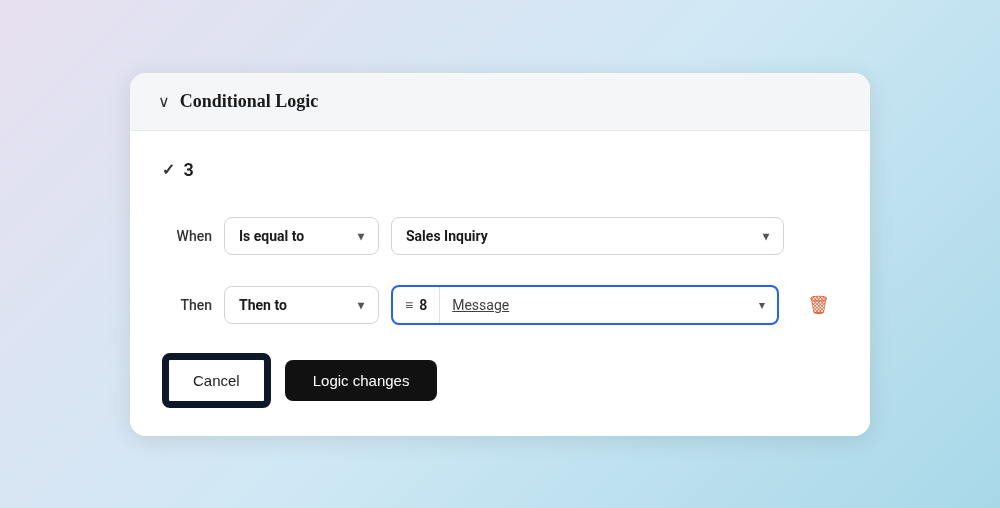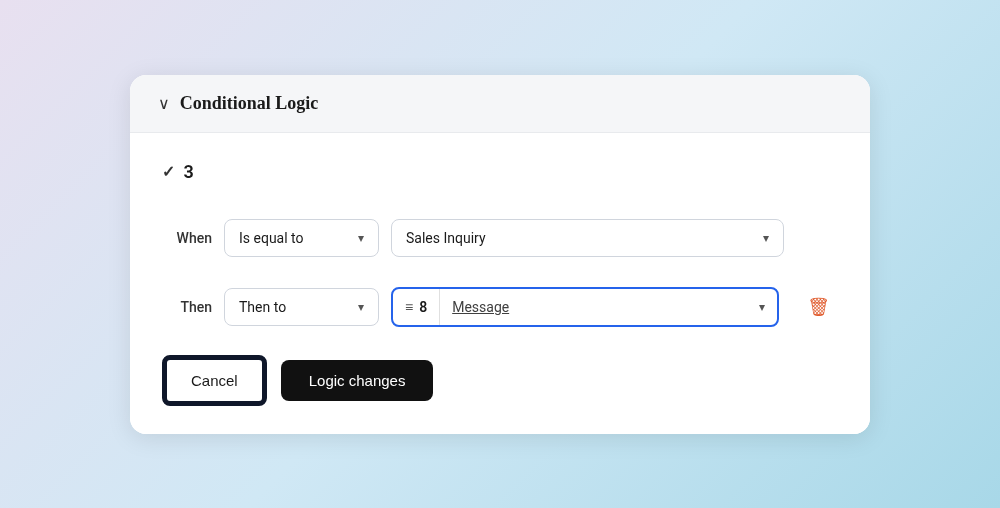--- a/index.html
+++ b/index.html
@@ -111,20 +111,21 @@
       align-items: center;
       justify-content: space-between;
       border: 1px solid #d0d5dd;
       border-radius: 8px;
       padding: 10px 14px;
       background: #ffffff;
       cursor: pointer;
       font-size: 14px;
       color: #1a1a1a;
       gap: 8px;
+      font-weight: bold;
     }
 
     .select-short {
       min-width: 155px;
     }
 
     .select-long {
       flex: 1;
       align-items: center;
     }
@@ -195,21 +196,21 @@
     }
 
     .action-row {
       display: flex;
       align-items: center;
       gap: 14px;
     }
 
     .btn-cancel {
       background: #ffffff;
-      border: 5px solid #0f172a;
+      border: 7px solid #0f172a;
       border-radius: 8px;
       padding: 12px 24px;
       font-size: 15px;
       font-weight: 500;
       color: #1a1a1a;
       cursor: pointer;
     }
 
     .btn-save {
       background: #111111;

